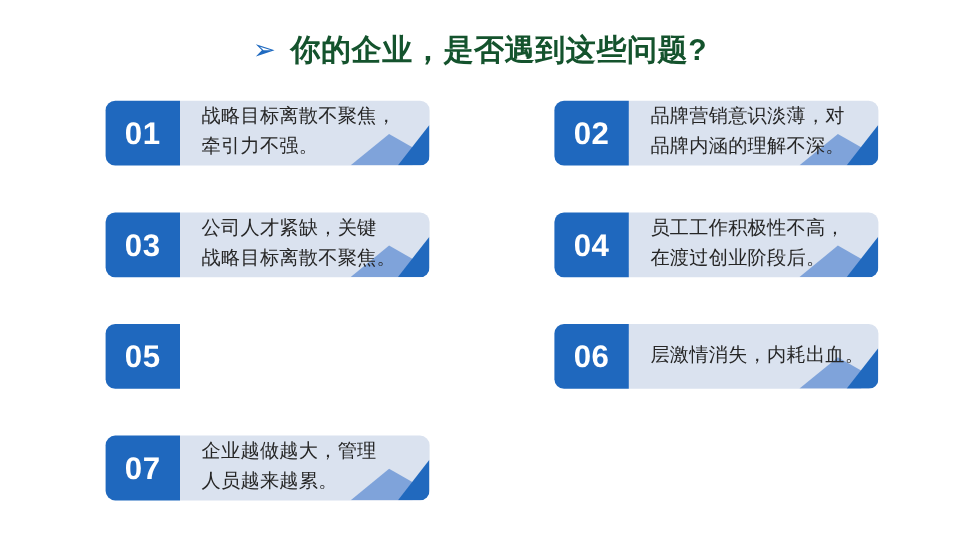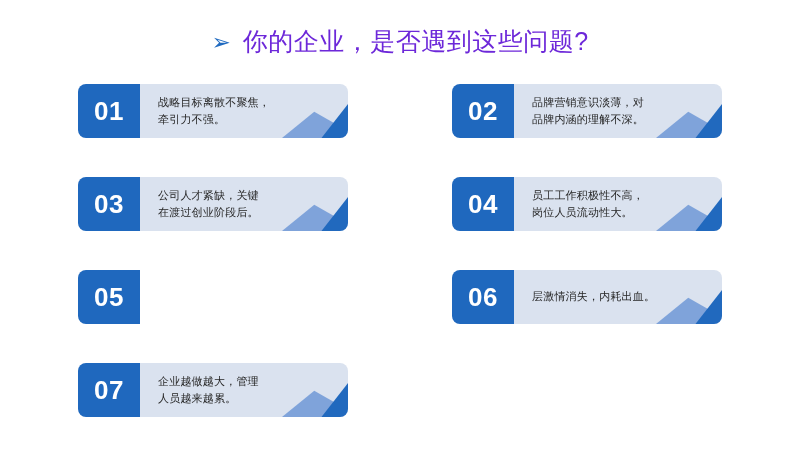--- a/index.html
+++ b/index.html
@@ -29,40 +29,41 @@
   }
   .title-arrow {
     font-size: 23px;
     line-height: 1;
     color: #1F6AC0;
     font-family: "DejaVu Sans", sans-serif;
     transform: translateY(1px);
   }
   .title-text {
     font-size: 25px;
-    font-weight: normal;
-    color: #6d28d9;
+    font-weight: bold;
+    color: #14532d;
     letter-spacing: 0.5px;
     white-space: nowrap;
   }
 
   
   .grid {
     position: absolute;
     top: 84px;
     left: 78px;
     width: 644px;
     height: 340px;
   }
   .card {
     position: absolute;
     width: 270px;
     height: 54px;
     display: flex;
     align-items: stretch;
+    margin-left: 10px;
   }
   .col-l { left: 0; }
   .col-r { left: 374px; }
   .row-1 { top: 0; }
   .row-2 { top: 93px; }
   .row-3 { top: 186px; }
   .row-4 { top: 279px; justify-content: center; }
 
   .card-badge {
     position: relative;
@@ -84,21 +85,21 @@
     background: #DAE2EF;
     border-radius: 0 8px 8px 0;
     overflow: hidden;
     display: flex;
     align-items: center;
   }
   .card-text {
     position: relative;
     z-index: 2;
     padding: 0 10px 0 18px;
-    font-size: 11px;
+    font-size: 16px;
     line-height: 1.55;
     color: #262626;
     letter-spacing: 0.2px;
   }
 
   
   .deco-light,
   .deco-dark {
     position: absolute;
     bottom: 0;
@@ -152,33 +153,33 @@
       <div class="deco-light"></div>
       <div class="deco-dark"></div>
     </div>
   </div>
 
   <div class="card col-l row-2">
     <div class="card-badge">03</div>
     <div class="card-body">
       <div class="card-text">
         <div>公司人才紧缺，关键</div>
-        <div>在渡过创业阶段后。</div>
+        <div>战略目标离散不聚焦。</div>
       </div>
       <div class="deco-light"></div>
       <div class="deco-dark"></div>
     </div>
   </div>
 
   <div class="card col-r row-2">
     <div class="card-badge">04</div>
     <div class="card-body">
       <div class="card-text">
         <div>员工工作积极性不高，</div>
-        <div>岗位人员流动性大。</div>
+        <div>在渡过创业阶段后。</div>
       </div>
       <div class="deco-light"></div>
       <div class="deco-dark"></div>
     </div>
   </div>
 
   <div class="card col-l row-3">
     <div class="card-badge">05</div>
   </div>
 

